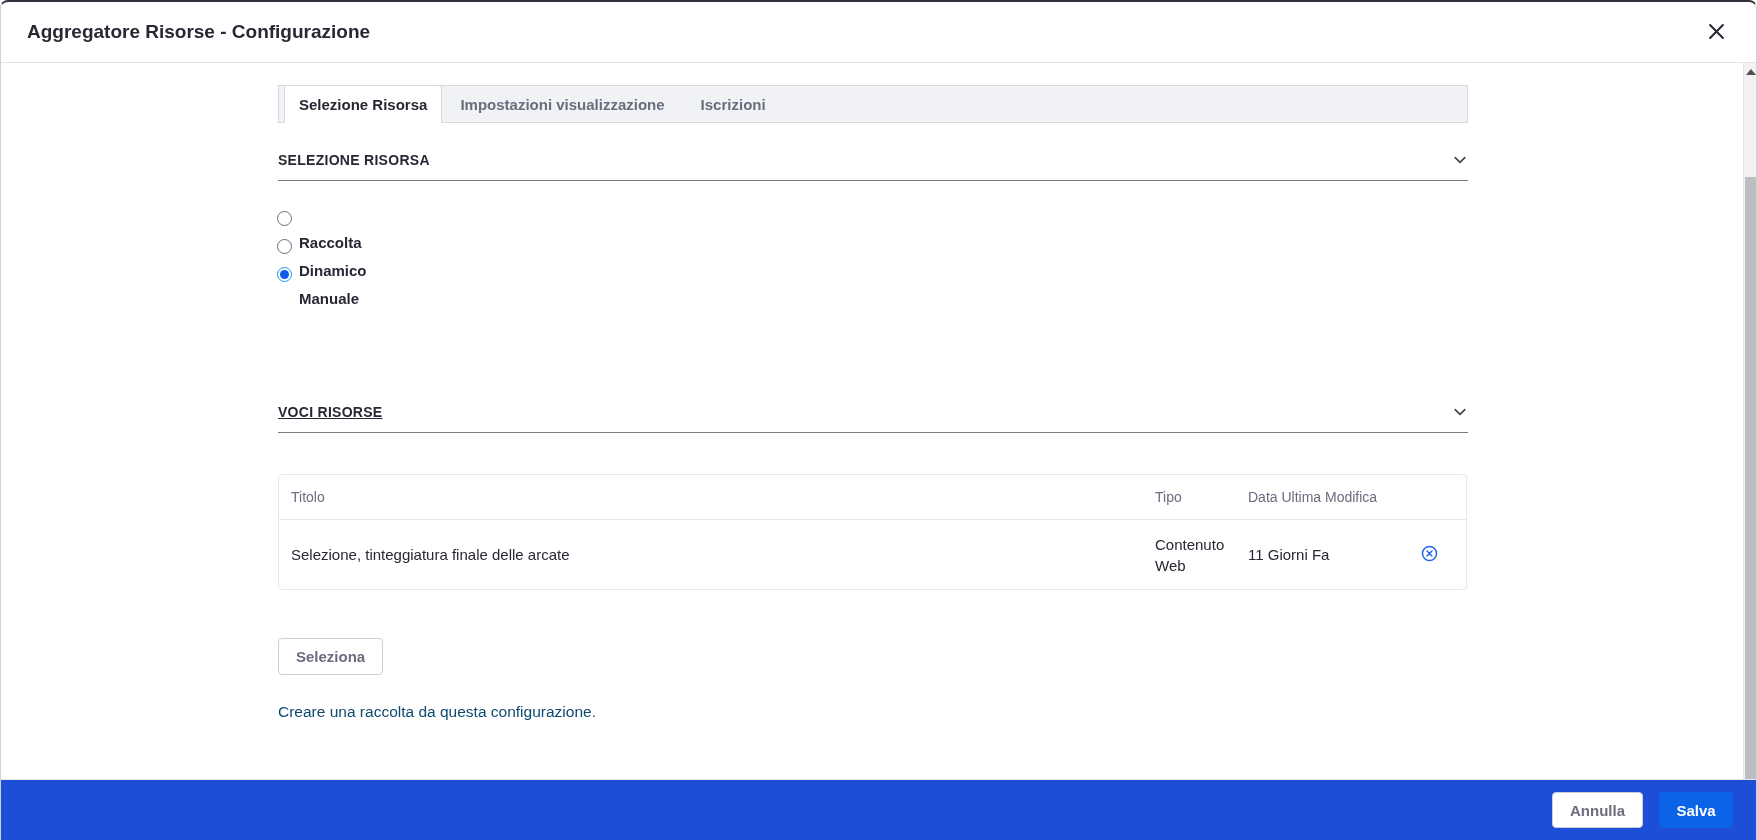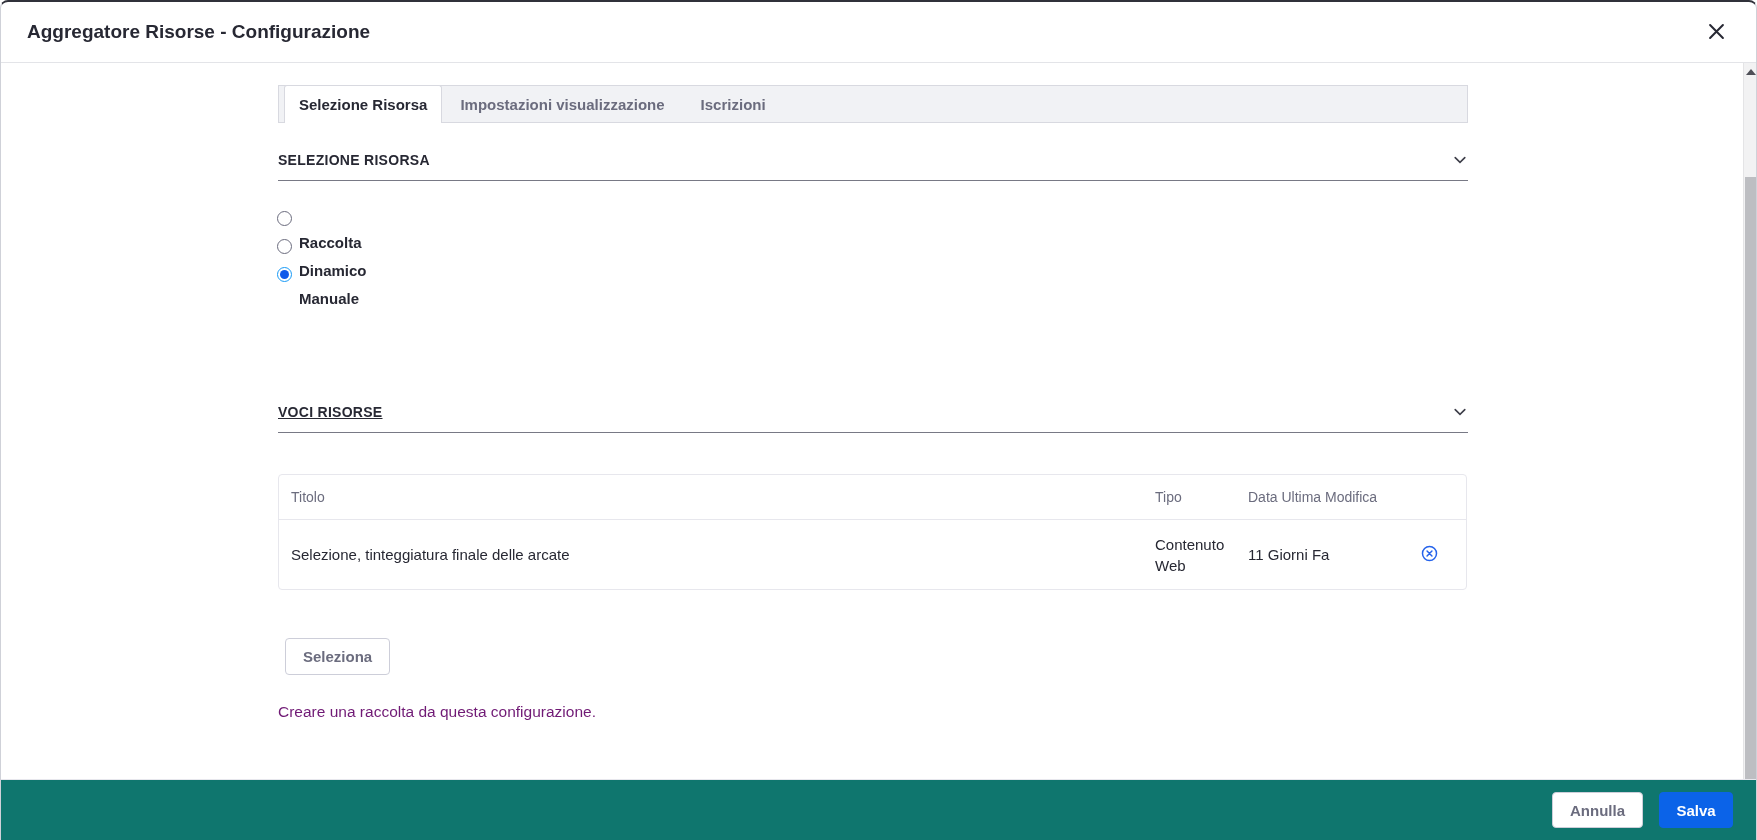--- a/index.html
+++ b/index.html
@@ -97,31 +97,31 @@
   .res-table th:first-child,.res-table td:first-child{padding-left:12px;}
   .cell-action{text-align:center;}
   .delete-btn{background:none;border:none;cursor:pointer;padding:2px;line-height:0;}
   
   .btn{
     display:inline-flex;align-items:center;justify-content:center;
     border-radius:4px;font-size:15px;font-weight:700;cursor:pointer;
     font-family:inherit;
   }
   .btn-secondary{
-    background:#fff;border:1px solid #cdced9;color:#6b6c7e;margin-left:7px;
+    background:#fff;border:1px solid #cdced9;color:#6b6c7e;
   }
   .seleziona-btn{position:absolute;left:278px;top:638px;height:37px;padding:0 17px;}
   .create-link{
     position:absolute;left:278px;top:703px;
-    font-size:15.5px;color:#701a75;text-decoration:none;cursor:pointer;
+    font-size:15.5px;color:#0c4a6e;text-decoration:none;cursor:pointer;
   }
   
   .modal-footer{
     position:absolute;left:0;top:779px;width:100%;height:61px;
-    background:#0f766e;border-top:1px solid #e7e7ed;
+    background:#1d4ed8;border-top:1px solid #e7e7ed;
     display:flex;align-items:center;justify-content:flex-end;
     gap:16px;padding-right:24px;
   }
   .annulla-btn{width:91px;height:36px;}
   .salva-btn{
     width:74px;height:36px;background:#0b63e8;border:1px solid #0b63e8;color:#fff;
   }
   
   .scrollbar{
     position:absolute;right:0;top:63px;width:14px;height:716px;

